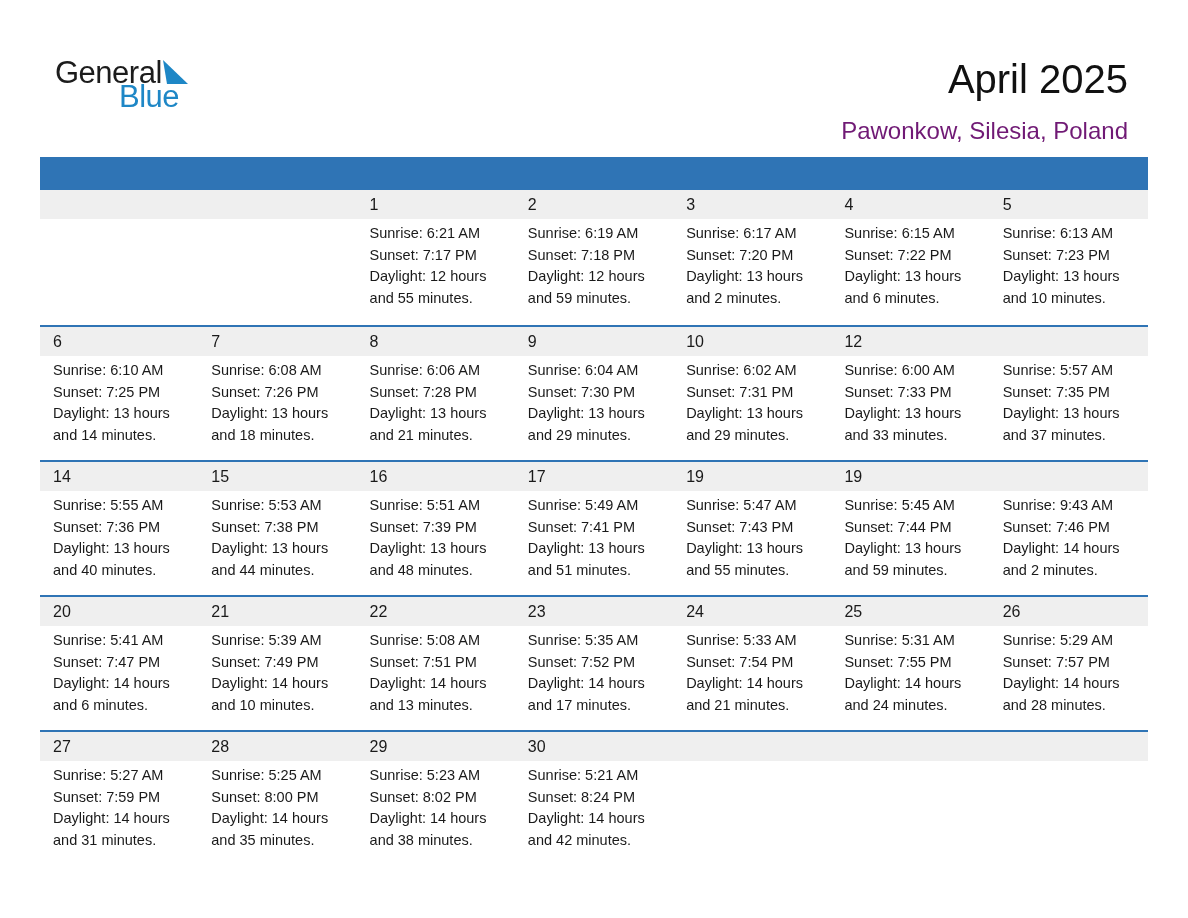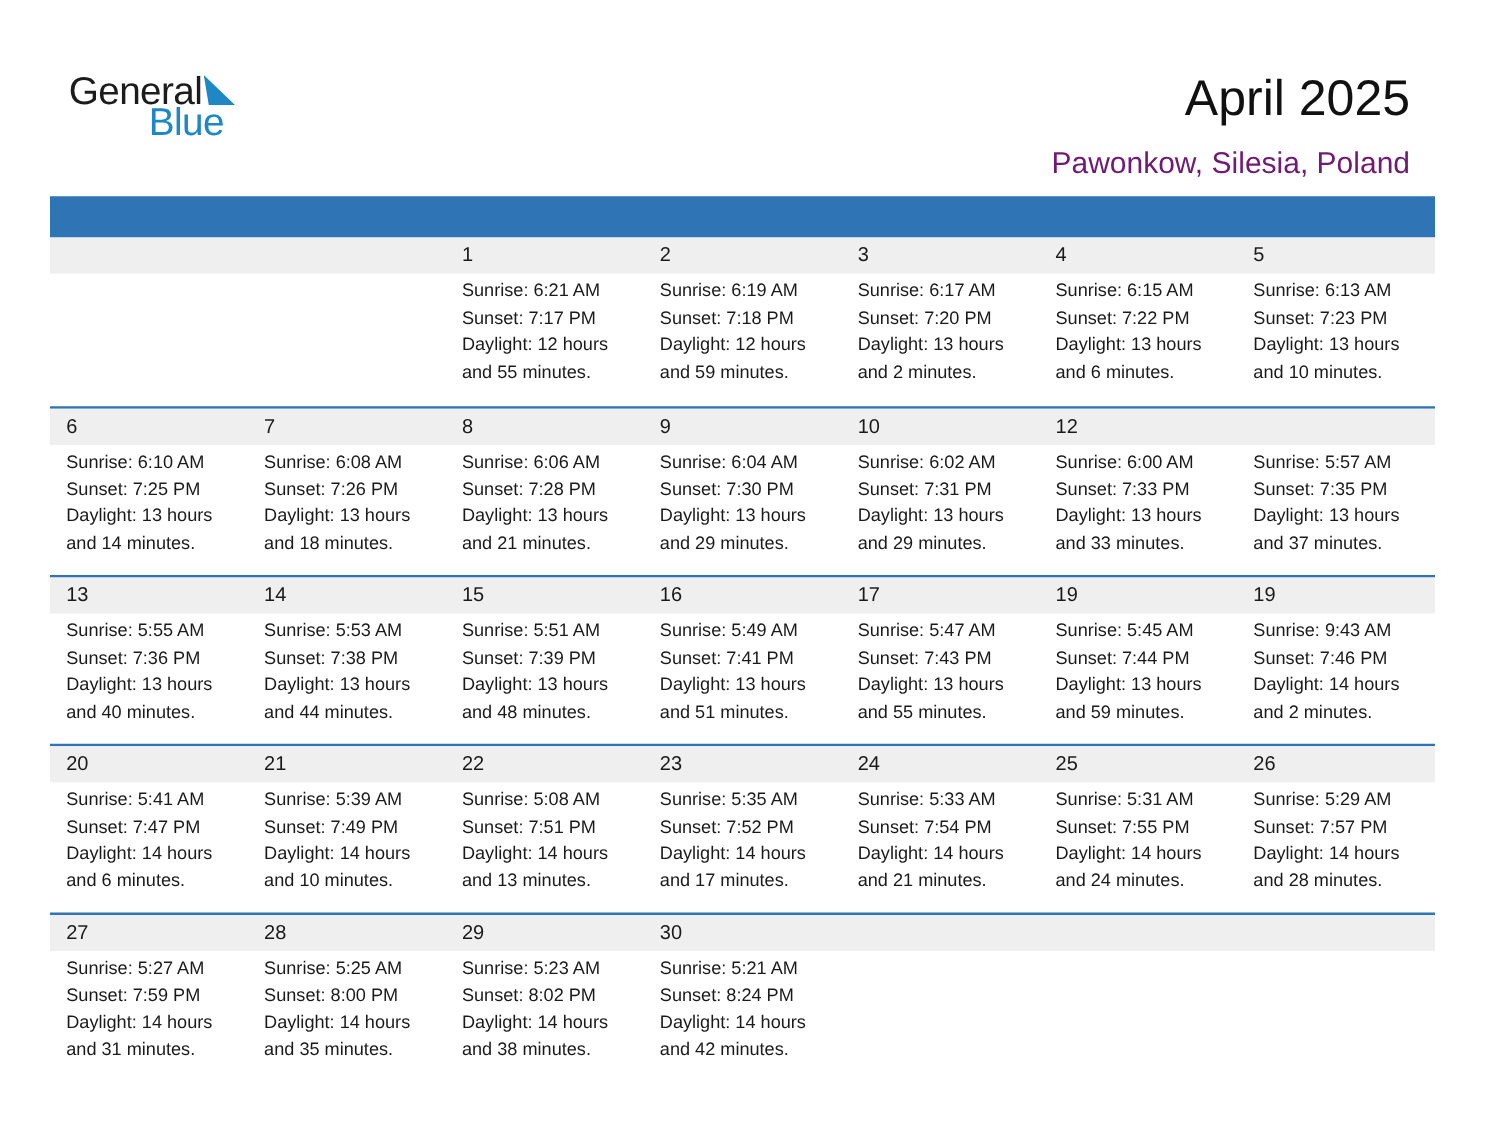--- a/index.html
+++ b/index.html
@@ -187,21 +187,20 @@
           <div class="cell-body">
             <div class="cell-line">Sunrise: 5:57 AM</div>
             <div class="cell-line">Sunset: 7:35 PM</div>
             <div class="cell-line">Daylight: 13 hours</div>
             <div class="cell-line">and 37 minutes.</div>
           </div>
         </div>
       </div>
       <div class="week-row bordered">
         <div class="num-band">
-          <div class="num-cell">13</div>
           <div class="num-cell">14</div>
           <div class="num-cell">15</div>
           <div class="num-cell">16</div>
           <div class="num-cell">17</div>
           <div class="num-cell">19</div>
           <div class="num-cell">19</div>
         </div>
         <div class="row-body">
           <div class="cell-body">
             <div class="cell-line">Sunrise: 5:55 AM</div>

